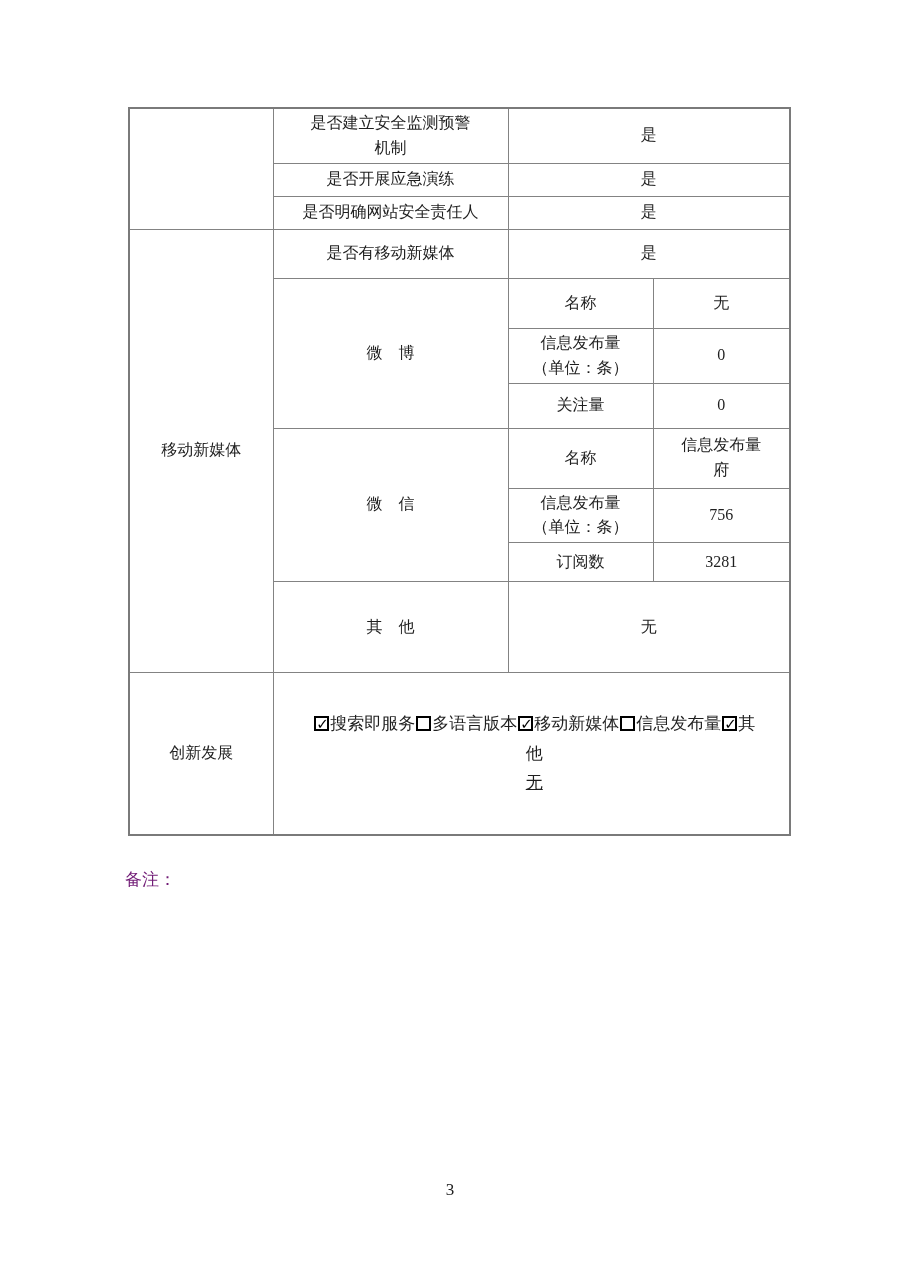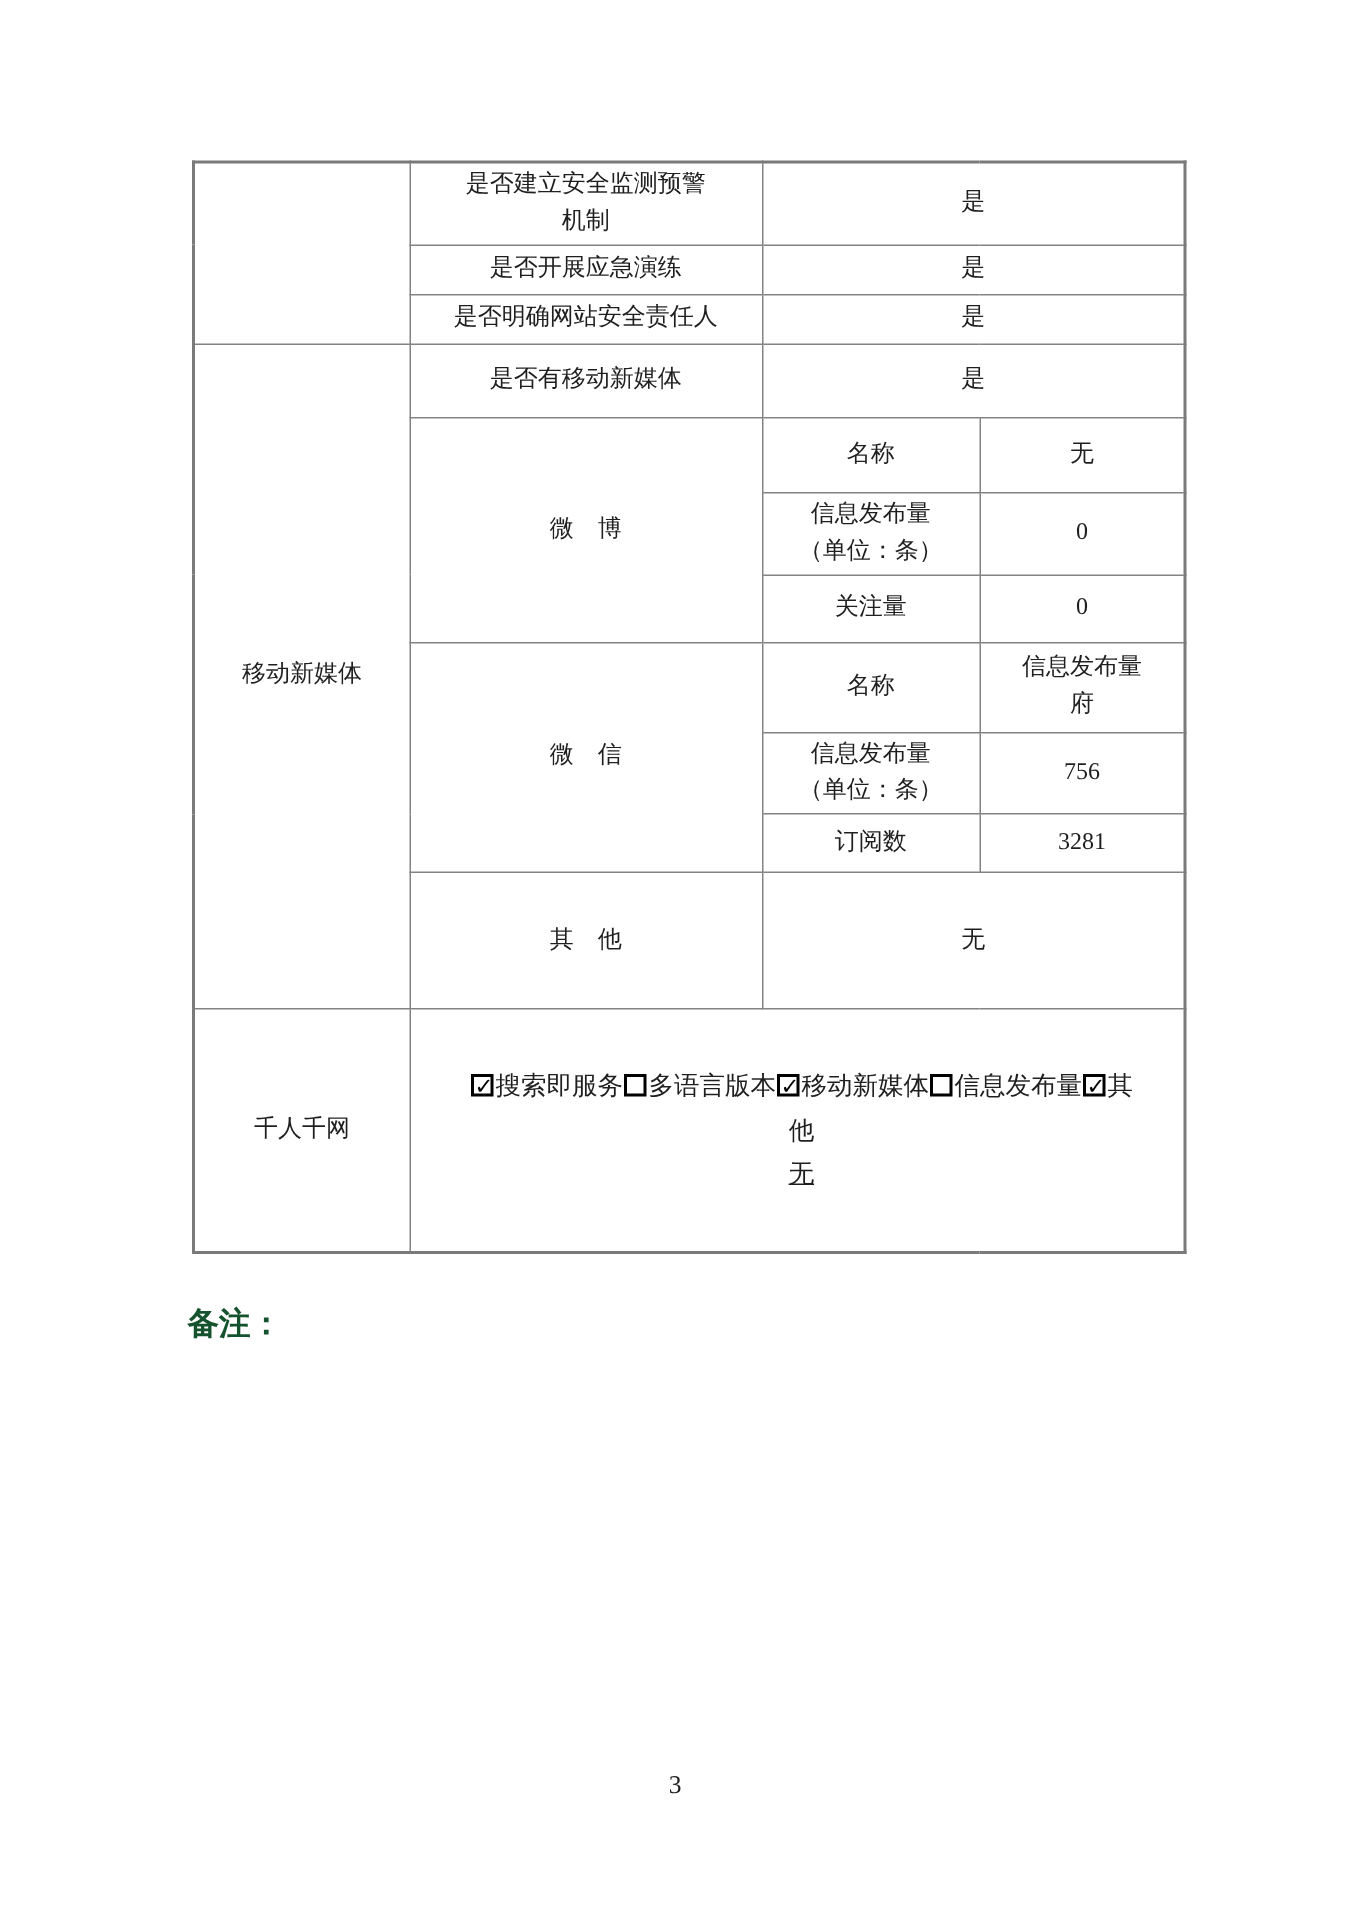--- a/index.html
+++ b/index.html
@@ -47,23 +47,23 @@
     line-height: 13px;
     text-align: center;
     color: #000;
     font-family: "DejaVu Sans", sans-serif;
   }
   .blank-fill { text-decoration: underline; }
 
   .notes {
     position: absolute;
     left: 125px; top: 868px;
-    font-size: 21px;
-    font-weight: bold;
-    color: #14532d;
+    font-size: 17px;
+    font-weight: normal;
+    color: #701a75;
   }
   .page-number {
     position: absolute;
     left: 0; right: 0;
     top: 1180px;
     text-align: center;
     font-size: 17px;
     color: #222;
   }
 </style>
@@ -140,21 +140,21 @@
         <td>订阅数</td>
         <td>3281</td>
       </tr>
 
       <tr style="height:91px">
         <td>其　他</td>
         <td colspan="2">无</td>
       </tr>
 
       <tr style="height:162px">
-        <td>千人千网</td>
+        <td>创新发展</td>
         <td colspan="3" class="innov-cell">
           <div class="innov-content">
             <div>
               <span class="cb"><span class="mark">✓</span></span><span>搜索即服务</span><span class="cb"><span class="mark"></span></span><span>多语言版本</span><span class="cb"><span class="mark">✓</span></span><span>移动新媒体</span><span class="cb"><span class="mark"></span></span><span>信息发布量</span><span class="cb"><span class="mark">✓</span></span><span>其他</span>
             </div>
             <div>
               <span class="blank-fill">无</span>
             </div>
           </div>
         </td>

